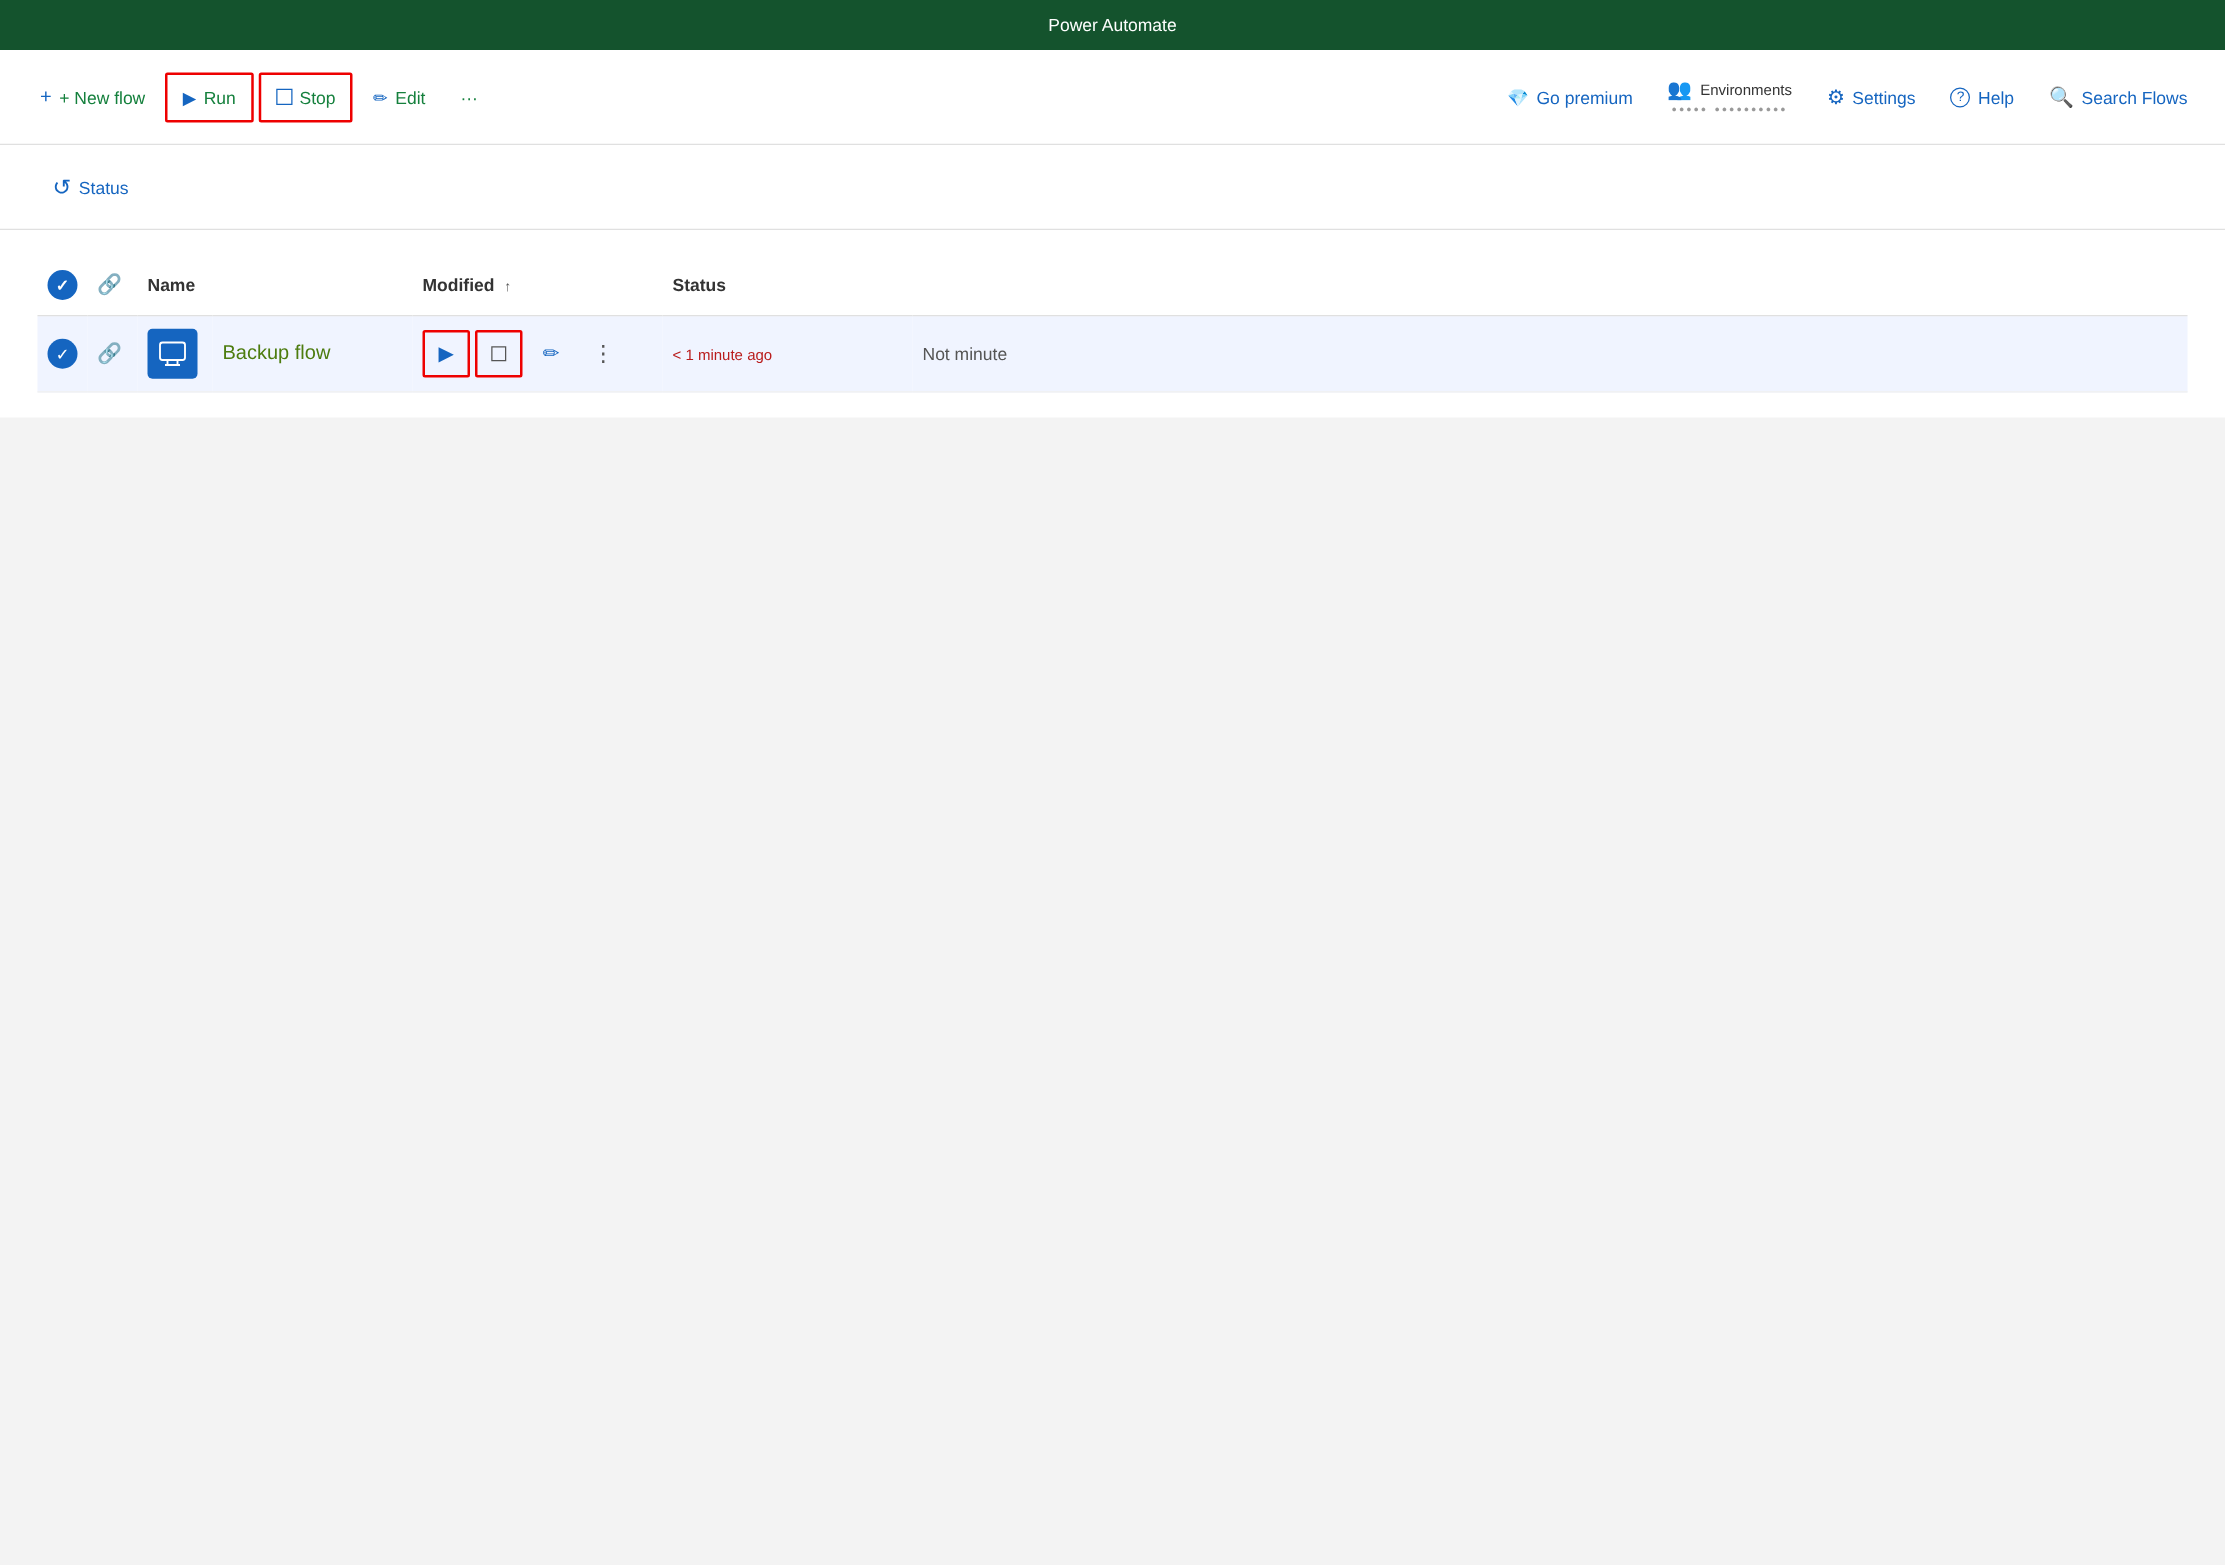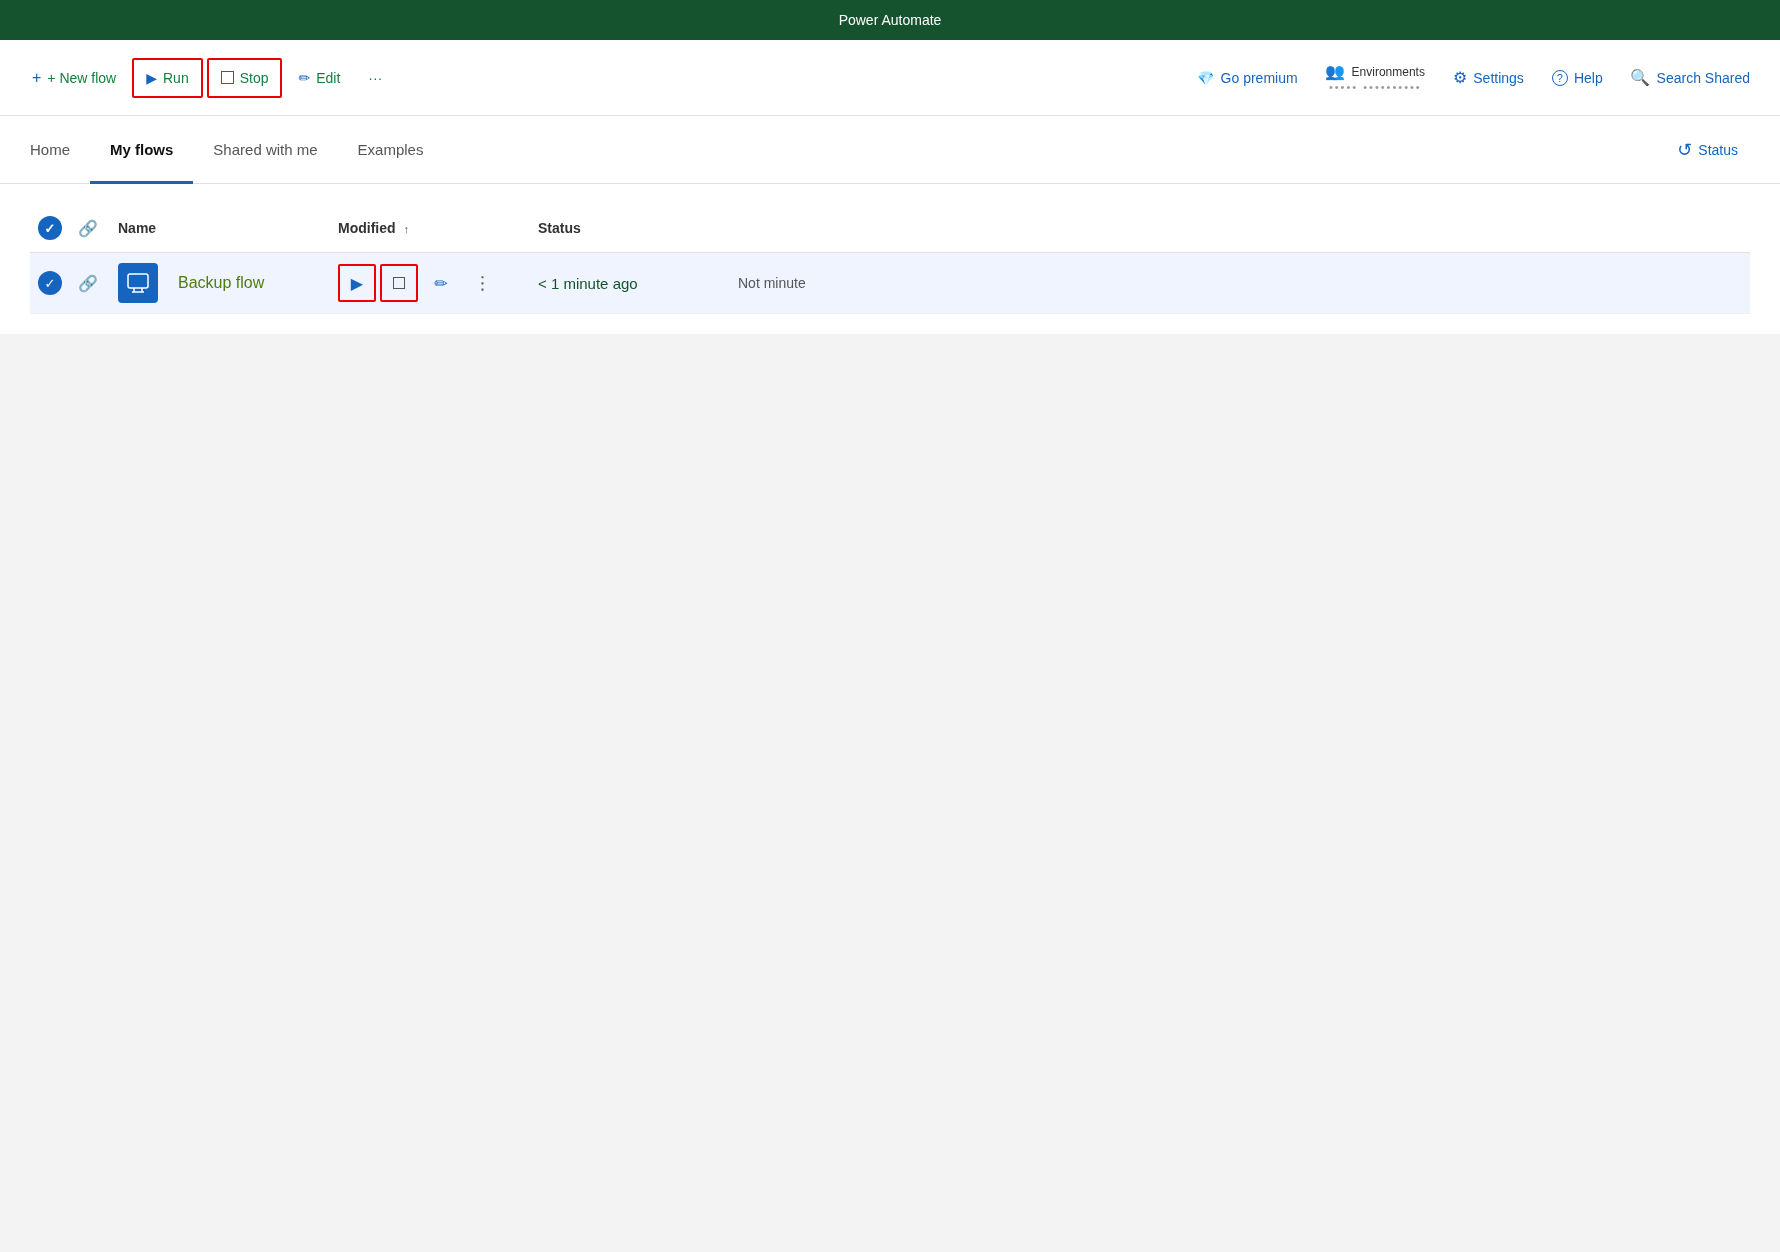--- a/index.html
+++ b/index.html
@@ -211,21 +211,21 @@
       background: transparent;
       cursor: pointer;
       border-radius: 2px;
       color: #1565C0;
       font-size: 16px;
     }
     .row-action-btn.highlighted {
       border: 2px solid #e00;
     }
 
-    .modified-text { color: #14532d; font-size: 15px; }
+    .modified-text { color: #b91c1c; font-size: 12px; }
     .status-text { color: #555; font-size: 14px; }
 
     .actions-cell { display: flex; align-items: center; gap: 4px; }
 
     .sort-icon { margin-left: 4px; font-size: 11px; color: #555; }
 
     
     .col-check { width: 40px; }
     .col-share { width: 40px; }
     .col-name { width: auto; }
@@ -286,40 +286,26 @@
       <span>Settings</span>
     </button>
 
     <button class="toolbar-right-btn">
       <span style="border:1.5px solid #1565C0; border-radius:50%; width:16px; height:16px; display:inline-flex; align-items:center; justify-content:center; font-size:11px; color:#1565C0;">?</span>
       <span>Help</span>
     </button>
 
     <button class="toolbar-right-btn">
       <span style="color:#1565C0; font-size:16px;">🔍</span>
-      <span>Search Shared</span>
+      <span>Search Flows</span>
     </button>
   </div>
 </div>
 
 <div class="nav-tabs">
-  <div class="tabs-left">
-    <div class="tab tab-home">
-      <span>Home</span>
-    </div>
-    <div class="tab active">
-      <span>My flows</span>
-    </div>
-    <div class="tab">
-      <span>Shared with me</span>
-    </div>
-    <div class="tab">
-      <span>Examples</span>
-    </div>
-  </div>
   <button class="refresh-btn">
     <span style="font-size:18px; color:#1565C0;">↺</span>
     <span>Status</span>
   </button>
 </div>
 
 <div class="main-content">
   <table class="flow-table">
     <thead>
       <tr>

